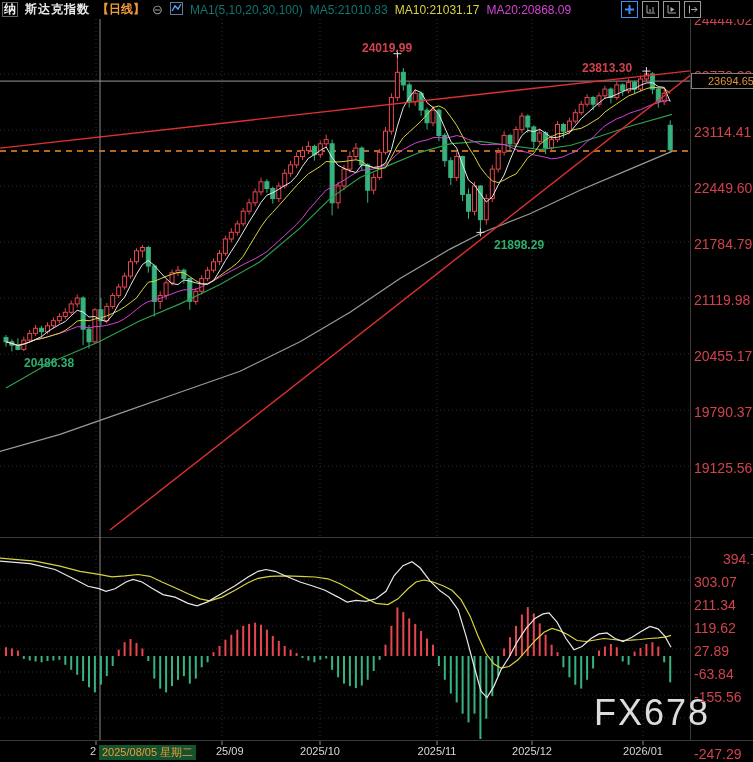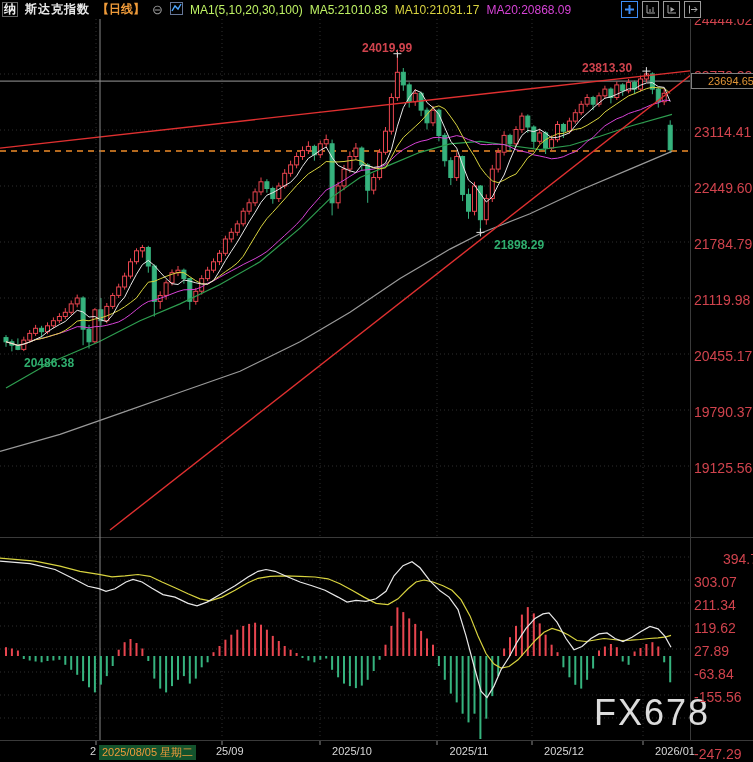--- a/index.html
+++ b/index.html
@@ -6,33 +6,33 @@
   #app{position:relative;width:753px;height:762px;background:#000;overflow:hidden;
        font-family:"Liberation Sans",sans-serif;}
   #chart{position:absolute;left:0;top:0;}
   
   .hdr{position:absolute;left:0;top:0;width:753px;height:19px;display:flex;align-items:center;
        gap:7px;background:#000;z-index:4;font-size:12px;white-space:nowrap;padding-left:2px;box-sizing:border-box;}
   .badge{border:1px solid #666;color:#eee;font-weight:bold;padding:0 1px;line-height:13px;}
   .ttl{color:#e8e8e8;font-weight:bold;letter-spacing:1px;}
   .period{color:#ef9b3a;font-weight:bold;}
   .coll{color:#999;font-size:13px;}
-  .mas.w{color:#bef264;} .mas.y{color:#d8d33f;} .mas.m{color:#d743d7;text-align:center;}
+  .mas.w{color:#0f766e;} .mas.y{color:#d8d33f;} .mas.m{color:#d743d7;text-align:center;}
   .tools{position:absolute;right:52px;top:1px;display:flex;gap:4px;}
   .tool{width:15px;height:15px;border:1px solid #9a9a9a;display:inline-flex;align-items:center;
         justify-content:center;background:#000;}
   .tool.active{border-color:#3d8df5;}
   
   .mhdr{position:absolute;left:2px;top:538px;z-index:3;display:flex;gap:12px;font-size:12px;white-space:nowrap;}
   .mhdr .w{color:#e8e8e8;font-weight:bold;} .mhdr .d{color:#e8e8e8;}
   .mhdr .y{color:#d8d33f;} .mhdr .m{color:#d743d7;}
   
   .axlbl{position:absolute;left:694px;font-size:14px;color:#d0434d;white-space:nowrap;z-index:2;}
   .tlbl{position:absolute;top:745px;font-size:11px;color:#d8d8d8;white-space:nowrap;z-index:2;}
-  .tlbl.c{transform:translateX(-50%);margin-left:32px;}
+  .tlbl.c{transform:translateX(-50%);}
   .tlbl.hl{background:#14532d;color:#ef9b3a;padding:0 3px;z-index:3;}
   .ann{position:absolute;font-size:12px;font-weight:bold;white-space:nowrap;z-index:2;}
   .a-high1{left:362px;top:41px;color:#d0434d;}
   .a-high2{left:582px;top:61px;color:#d0434d;}
   .a-low1{left:494px;top:238px;color:#2fae6e;}
   .a-low2{left:24px;top:356px;color:#2fae6e;}
   .pricebox{position:absolute;left:691px;width:58px;height:14px;border:1px solid #808080;background:#000;
         color:#e09536;font-size:11px;line-height:14px;padding-left:16px;z-index:3;}
   .watermark{position:absolute;left:594px;top:692px;font-size:36px;color:rgba(232,232,232,.95);
         letter-spacing:2px;z-index:2;}

